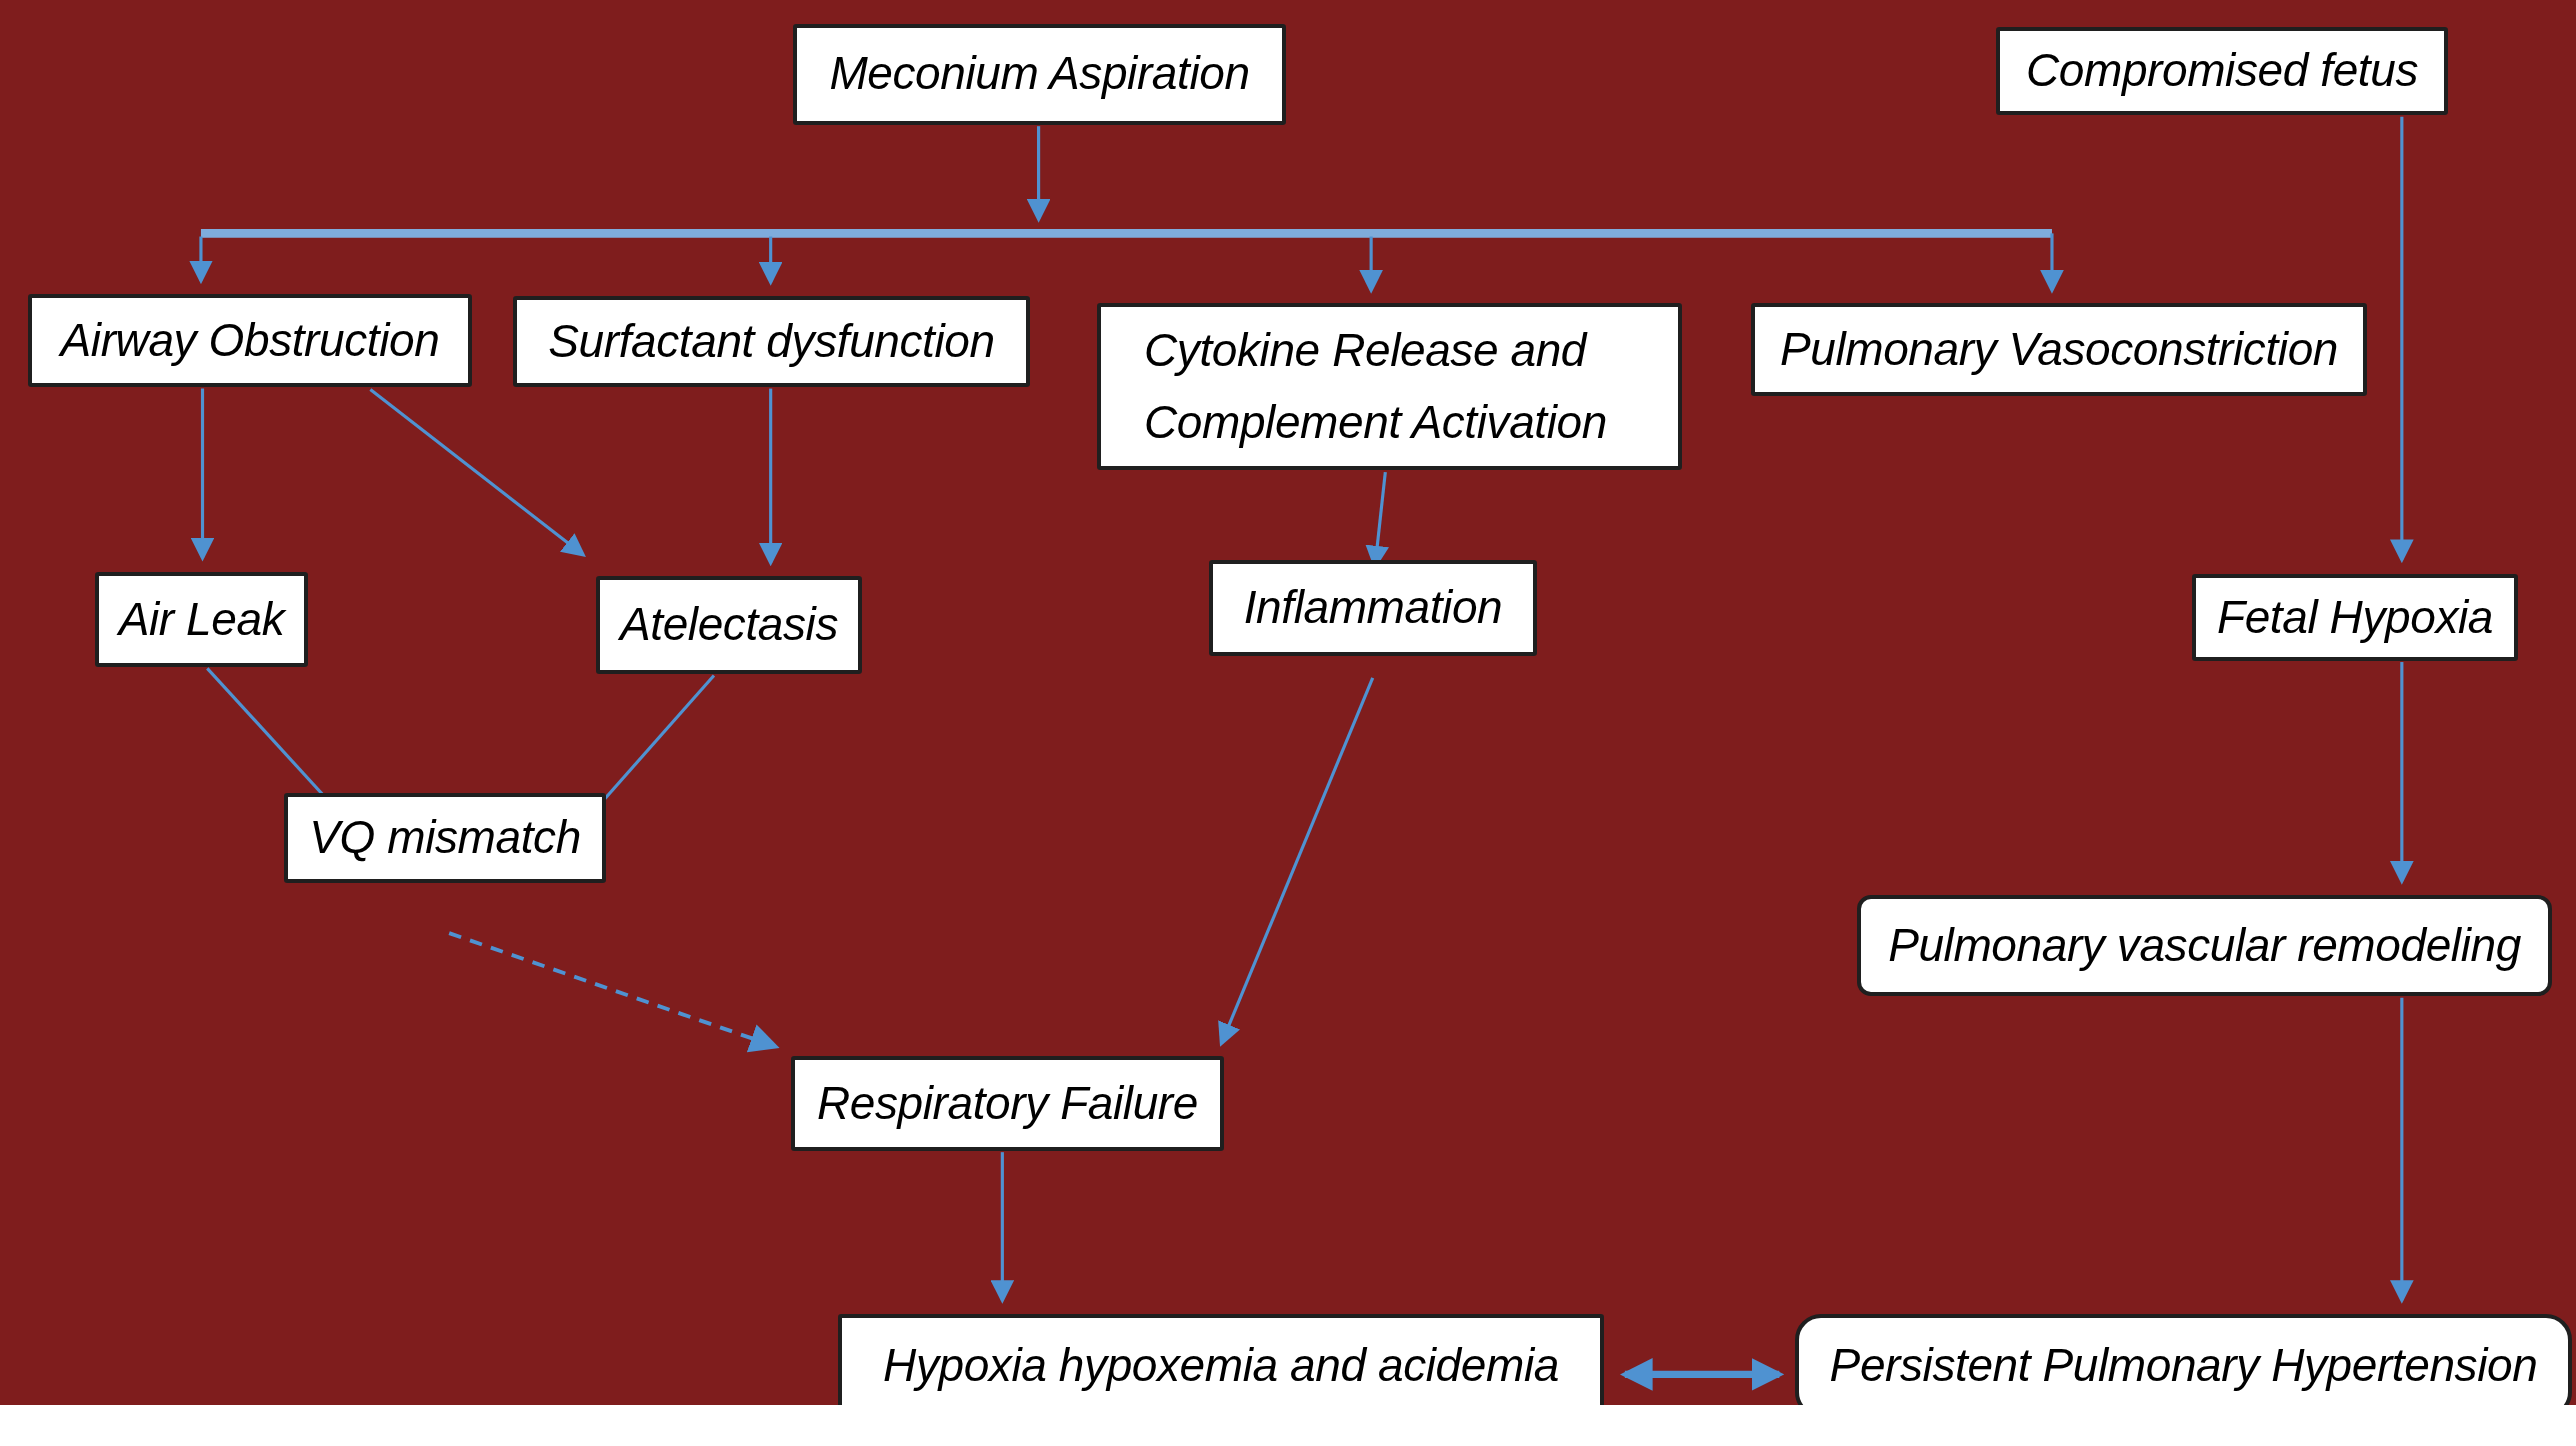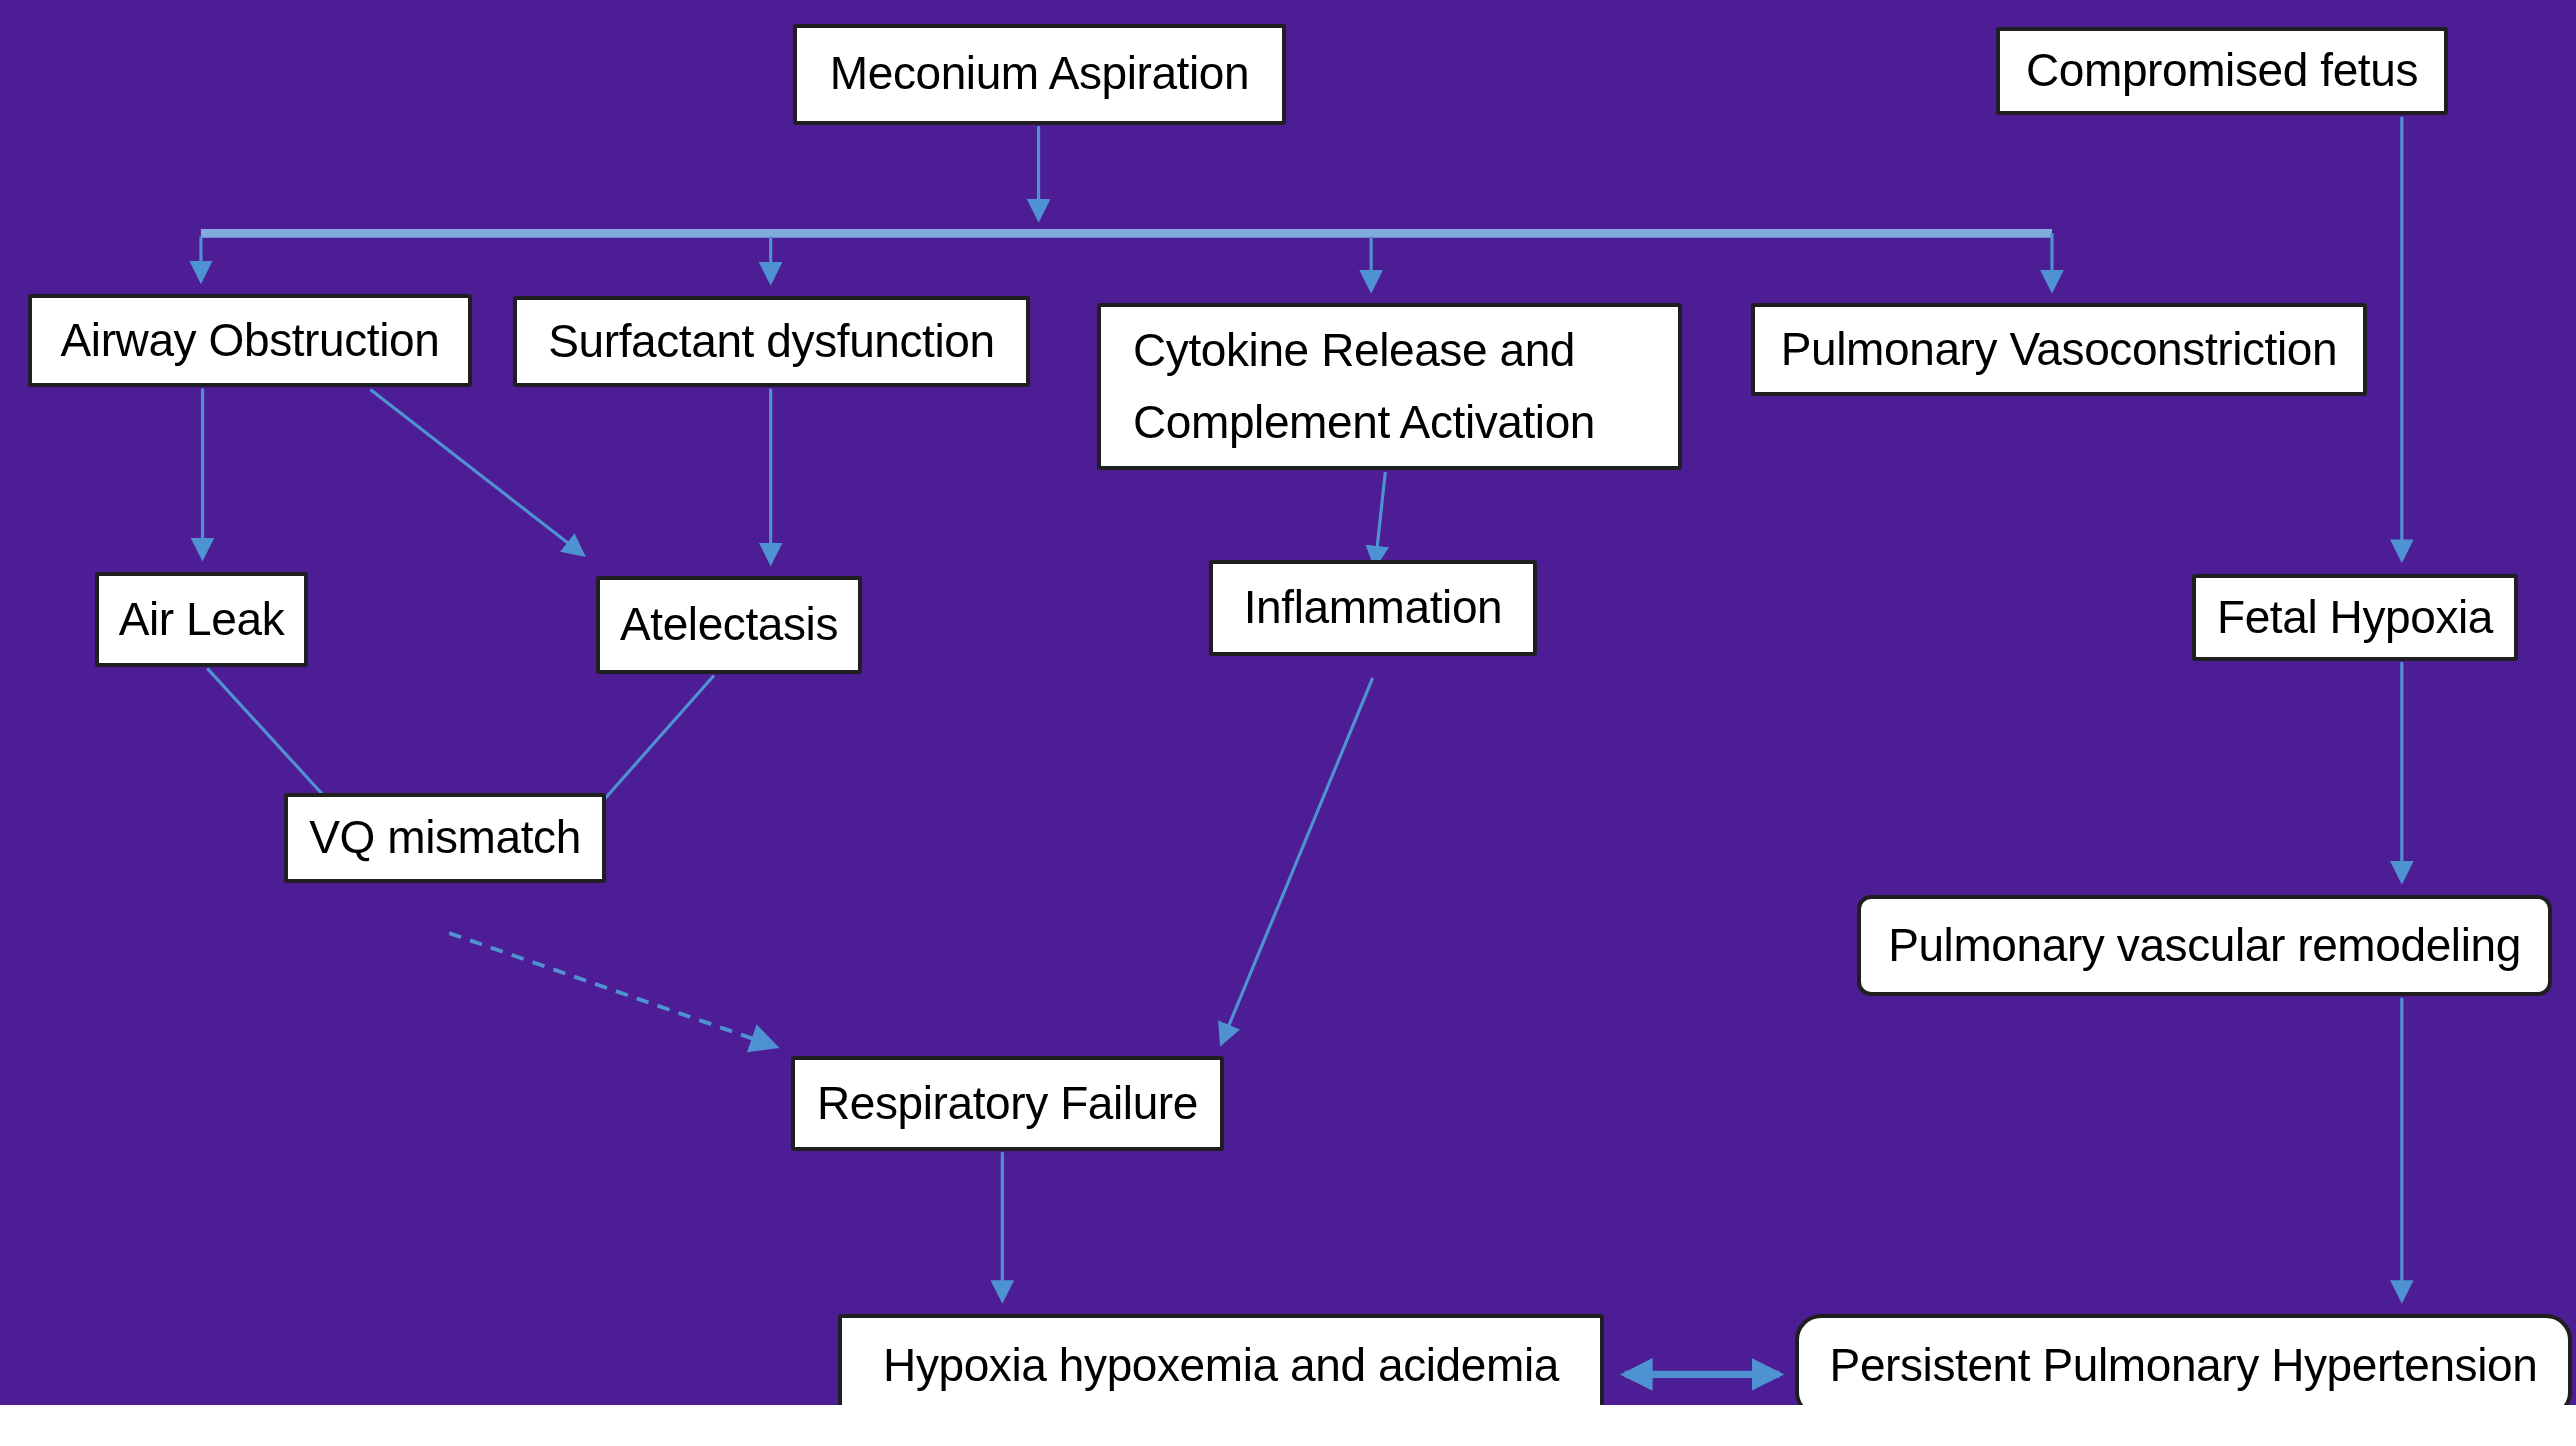--- a/index.html
+++ b/index.html
@@ -1,22 +1,23 @@
 <!DOCTYPE html>
 <html style="font-size:12.6px"><head>
 <meta charset="utf-8">
 <style>
   html, body { margin: 0; padding: 0; background: #ffffff; }
   .canvas {
     position: relative;
     width: 2576px;
     height: 1405px;
-    background: #4c1d95;
+    background: #7f1d1d;
     overflow: hidden;
     font-family: "Liberation Sans", sans-serif;
+    font-style: italic;
   }
   .edges {
     position: absolute;
     left: 0; top: 0;
     width: 2576px;
     height: 1447px;
     z-index: 1;
   }
   .node {
     position: absolute;
@@ -31,21 +32,21 @@
     letter-spacing: -0.4px;
     color: #000000;
     z-index: 2;
     line-height: 1.25;
     white-space: nowrap;
   }
   .node--multiline {
     white-space: pre-line;
     justify-content: flex-start;
     text-align: left;
-    padding-left: 32px;
+    padding-left: 43px;
     line-height: 1.55;
   }
   
   .n-meconium       { left:793px; top:23.6px;   width:493px; height:101px; }
   .n-fetus          { left:1996px; top:27px;   width:452px; height:88px; }
   .n-airway         { left:28px;   top:294px;  width:444px; height:93px; }
   .n-surfactant     { left:513px;  top:296px;  width:517px; height:91px;text-align:right; }
   .n-cytokine       { left:1097px; top:303px;  width:585px; height:167px; }
   .n-vasoconstrict  { left:1751px; top:303px;  width:616px; height:93px; }
   .n-airleak        { left:95px;  top:572px;  width:213px; height:95px; }

